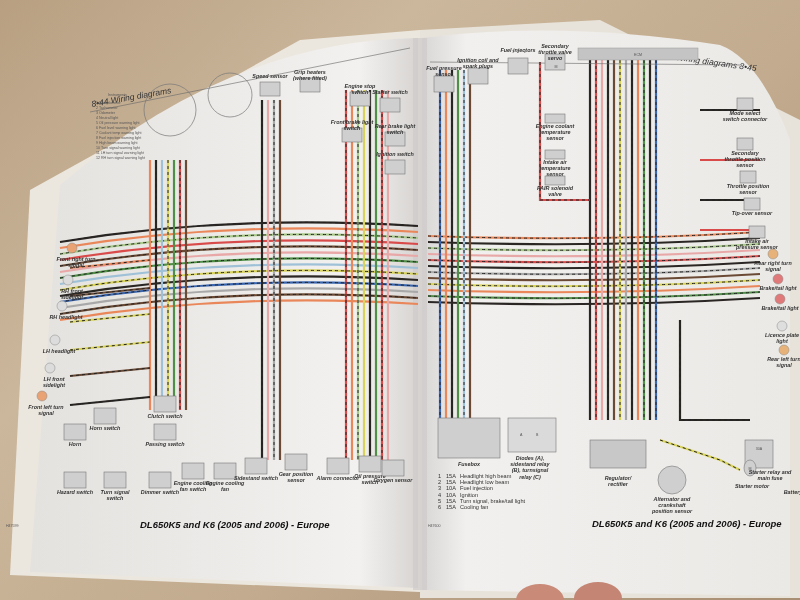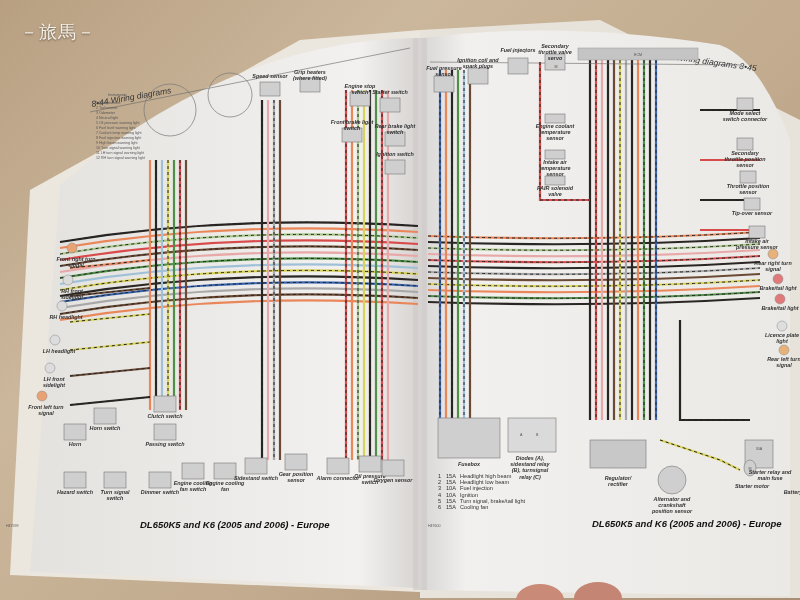--- a/index.html
+++ b/index.html
@@ -347,14 +347,13 @@
 
   <text x="428" y="527" class="tiny">H47600</text>
   <text x="592" y="527" class="foot">DL650K5 and K6 (2005 and 2006) - Europe</text>
 
   <ellipse cx="540" cy="600" rx="24" ry="16" fill="#c98a78"></ellipse>
   <ellipse cx="598" cy="598" rx="24" ry="16" fill="#c48574"></ellipse>
 </svg>
 </div>
 
 <div class="watermark">
-  <div class="wm-1">－旅馬－</div>
 </div>
 
 </body></html>

